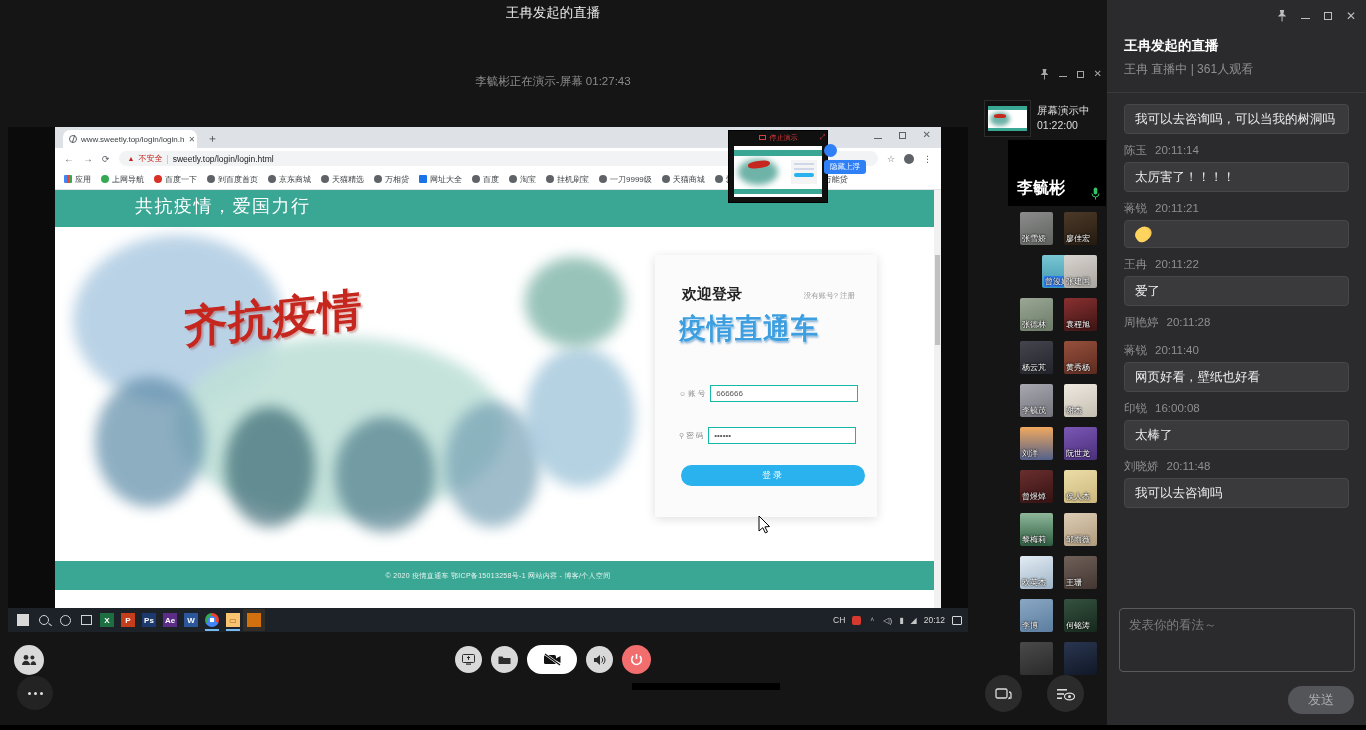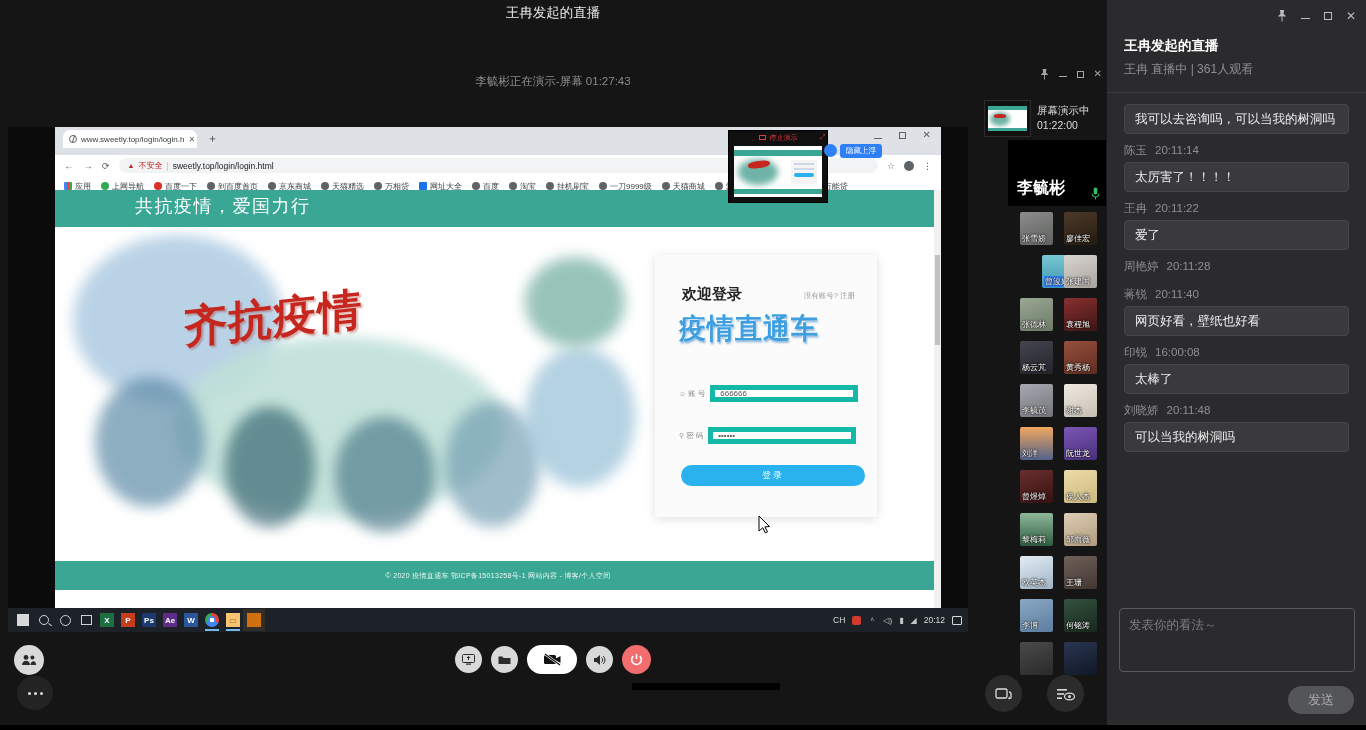--- a/index.html
+++ b/index.html
@@ -7,21 +7,21 @@
     font-family:"Liberation Sans","DejaVu Sans",sans-serif; }
 
   
   .main { position:absolute; left:0; top:0; width:1106px; height:730px; background:#151515; }
   .main-title { position:absolute; top:4px; left:0; width:1106px; text-align:center; color:#e9e9e9; font-size:13.5px; }
   .presenting { position:absolute; top:74px; left:0; width:1106px; text-align:center; color:#8b8b8b; font-size:11.5px; }
 
   
   .screen { position:absolute; left:8px; top:127px; width:960px; height:505px; background:#0b0b0c; overflow:hidden; }
   .browser { position:absolute; left:47px; top:0; width:886px; height:481px; background:#fff; }
-  .tabstrip { position:relative; height:28px; background:#dee1e6; }
+  .tabstrip { position:relative; height:21px; background:#dee1e6; }
   .tab { position:absolute; left:8px; top:3px; width:134px; height:18px; background:#fff; border-radius:7px 7px 0 0;
     display:flex; align-items:center; gap:4px; padding:0 6px; font-size:8px; color:#3c4043; overflow:hidden; white-space:nowrap; }
   .favicon { width:8px; height:8px; border-radius:50%; border:1.2px solid #5f6368; flex:none; position:relative; }
   .favicon:before { content:""; position:absolute; left:2.6px; top:-1px; width:1px; height:8px; background:#5f6368; transform:rotate(18deg); }
   .tab-x { color:#5f6368; font-size:8px; margin-left:auto; }
   .newtab { position:absolute; left:152px; top:4px; color:#444; font-size:11px; }
   .bwin { position:absolute; right:10px; top:1px; display:flex; gap:17px; align-items:center; height:14px; }
   .bmin { width:8px; height:1px; background:#5f6368; margin-top:6px; }
   .bmax { width:7px; height:7px; border:1px solid #5f6368; }
   .bclose { color:#5f6368; font-size:10px; line-height:10px; }
@@ -53,21 +53,21 @@
   .calli { position:absolute; left:128px; top:62px; font-size:44px; font-weight:bold; color:#c5271e;
     transform:rotate(-6deg) skewX(-6deg); letter-spacing:1px; text-shadow:2px 2px 2px rgba(160,30,20,.35); }
   .login-card { position:absolute; left:600px; top:28px; width:222px; height:262px; background:#fbfbfb;
     box-shadow:0 2px 10px rgba(0,0,0,.13); }
   .lc-welcome { position:absolute; left:27px; top:30px; font-size:15px; font-weight:bold; color:#222; }
   .lc-reg { position:absolute; right:22px; top:36px; font-size:7.5px; color:#999; }
   .lc-brand { position:absolute; left:24px; top:56px; font-size:27px; font-weight:bold; color:#3d9fe0; letter-spacing:1px;
     text-shadow:-1px -1px 0 #fff, 1px 1px 2px rgba(40,120,190,.5); transform:scaleY(1.05); }
   .lc-row { position:absolute; left:24px; display:flex; align-items:center; gap:5px; }
   .lc-label { font-size:7.5px; color:#8a8a8a; white-space:nowrap; display:flex; align-items:center; gap:2px; }
-  .lc-input { width:148px; height:17px; border:5px solid #14b8a6; background:#fff; font-size:8px; color:#555; padding:0 5px;
+  .lc-input { width:148px; height:17px; border:1px solid #14b8a6; background:#fff; font-size:8px; color:#555; padding:0 5px;
     display:flex; align-items:center; }
   .lc-btn { position:absolute; left:26px; top:210px; width:184px; height:21px; border-radius:11px; background:#29b2ed;
     color:#fff; font-size:9px; display:flex; align-items:center; justify-content:center; letter-spacing:2px; }
   .mini-ic { font-size:7px; color:#9a9a9a; }
   .site-footer { height:29px; background:#3aa795; display:flex; align-items:center; justify-content:center; }
   .site-footer span { font-size:7px; color:#e8f5f1; letter-spacing:.3px; }
   .page-scrollbar { position:absolute; right:0; top:63px; width:7px; height:418px; background:#f1f1f1; }
   .page-thumb { position:absolute; right:1px; top:65px; width:5px; height:90px; background:#c1c1c1; }
 
   
@@ -96,21 +96,21 @@
   .fw-head span { color:#e03a3a; font-size:7px; }
   .fw-expand { position:absolute; right:2px; top:2px; color:#999; font-size:6px; }
   .fw-prev { position:absolute; left:5px; top:15px; right:5px; bottom:5px; background:#fff; overflow:hidden; }
   .fw-band { position:absolute; left:0; top:4px; width:100%; height:6px; background:#3aa795; }
   .fw-bandb { position:absolute; left:0; bottom:3px; width:100%; height:5px; background:#3aa795; }
   .fw-art { position:absolute; left:4px; top:13px; width:40px; height:26px; background:#6fb3a8; border-radius:50%; filter:blur(3px); }
   .fw-red { position:absolute; left:14px; top:15px; width:22px; height:7px; background:#c5271e; border-radius:40%; transform:rotate(-8deg); }
   .fw-card { position:absolute; right:5px; top:14px; width:26px; height:24px; background:#f4f4f4; }
   .fw-line { height:2px; background:#cfd8e8; margin:3px 3px 0; }
   .fw-btn { height:4px; background:#29b2ed; margin:3px 3px 0; border-radius:2px; }
-  .hide-btn { position:absolute; left:816px; top:17px; display:flex; align-items:flex-start; gap:3px; z-index:6; }
+  .hide-btn { position:absolute; left:816px; top:17px; display:flex; align-items:flex-start; gap:3px; z-index:6;flex-direction:column; }
   .hide-circ { width:13px; height:13px; border-radius:50%; background:#2f80f7; }
   .hide-pill { height:14px; background:#2f80f7; color:#fff; font-size:7.5px; border-radius:3px; padding:0 6px;
     display:flex; align-items:center; }
 
   
   .people-btn { position:absolute; left:14px; top:645px; width:30px; height:30px; border-radius:50%; background:#d9d9d9;
     display:flex; align-items:center; justify-content:center; }
   .more-btn { position:absolute; left:17px; top:676px; width:36px; height:34px; border-radius:50%; background:#232323;
     display:flex; align-items:center; justify-content:center; gap:3px; }
   .more-btn b { width:3px; height:3px; border-radius:50%; background:#e0e0e0; }
@@ -572,37 +572,43 @@
 
   <div class="messages">
     <div>
       <div class="bubble">我可以去咨询吗，可以当我的树洞吗</div>
     </div>
     <div>
       <div class="msg-head"><span>陈玉</span><span class="mtime">20:11:14</span></div>
       <div class="bubble">太厉害了！！！！</div>
     </div>
     <div>
+      <div class="msg-head"><span>蒋锐</span><span class="mtime">20:11:21</span></div>
+      <div class="bubble">
+          <span class="clap"></span>
+        </div>
+    </div>
+    <div>
       <div class="msg-head"><span>王冉</span><span class="mtime">20:11:22</span></div>
       <div class="bubble">爱了</div>
     </div>
     <div>
       <div class="msg-head"><span>周艳婷</span><span class="mtime">20:11:28</span></div>
     </div>
     <div>
       <div class="msg-head"><span>蒋锐</span><span class="mtime">20:11:40</span></div>
       <div class="bubble">网页好看，壁纸也好看</div>
     </div>
     <div>
       <div class="msg-head"><span>印锐</span><span class="mtime">16:00:08</span></div>
       <div class="bubble">太棒了</div>
     </div>
     <div>
       <div class="msg-head"><span>刘晓娇</span><span class="mtime">20:11:48</span></div>
-      <div class="bubble">可以当我的树洞吗</div>
+      <div class="bubble">我可以去咨询吗</div>
     </div>
   </div>
 
   <textarea class="chat-input" placeholder="发表你的看法～" style=""></textarea>
   <button class="send-btn">发送</button>
 </div>
 
 <div class="bottom-strip"></div>
 
 </body></html>

